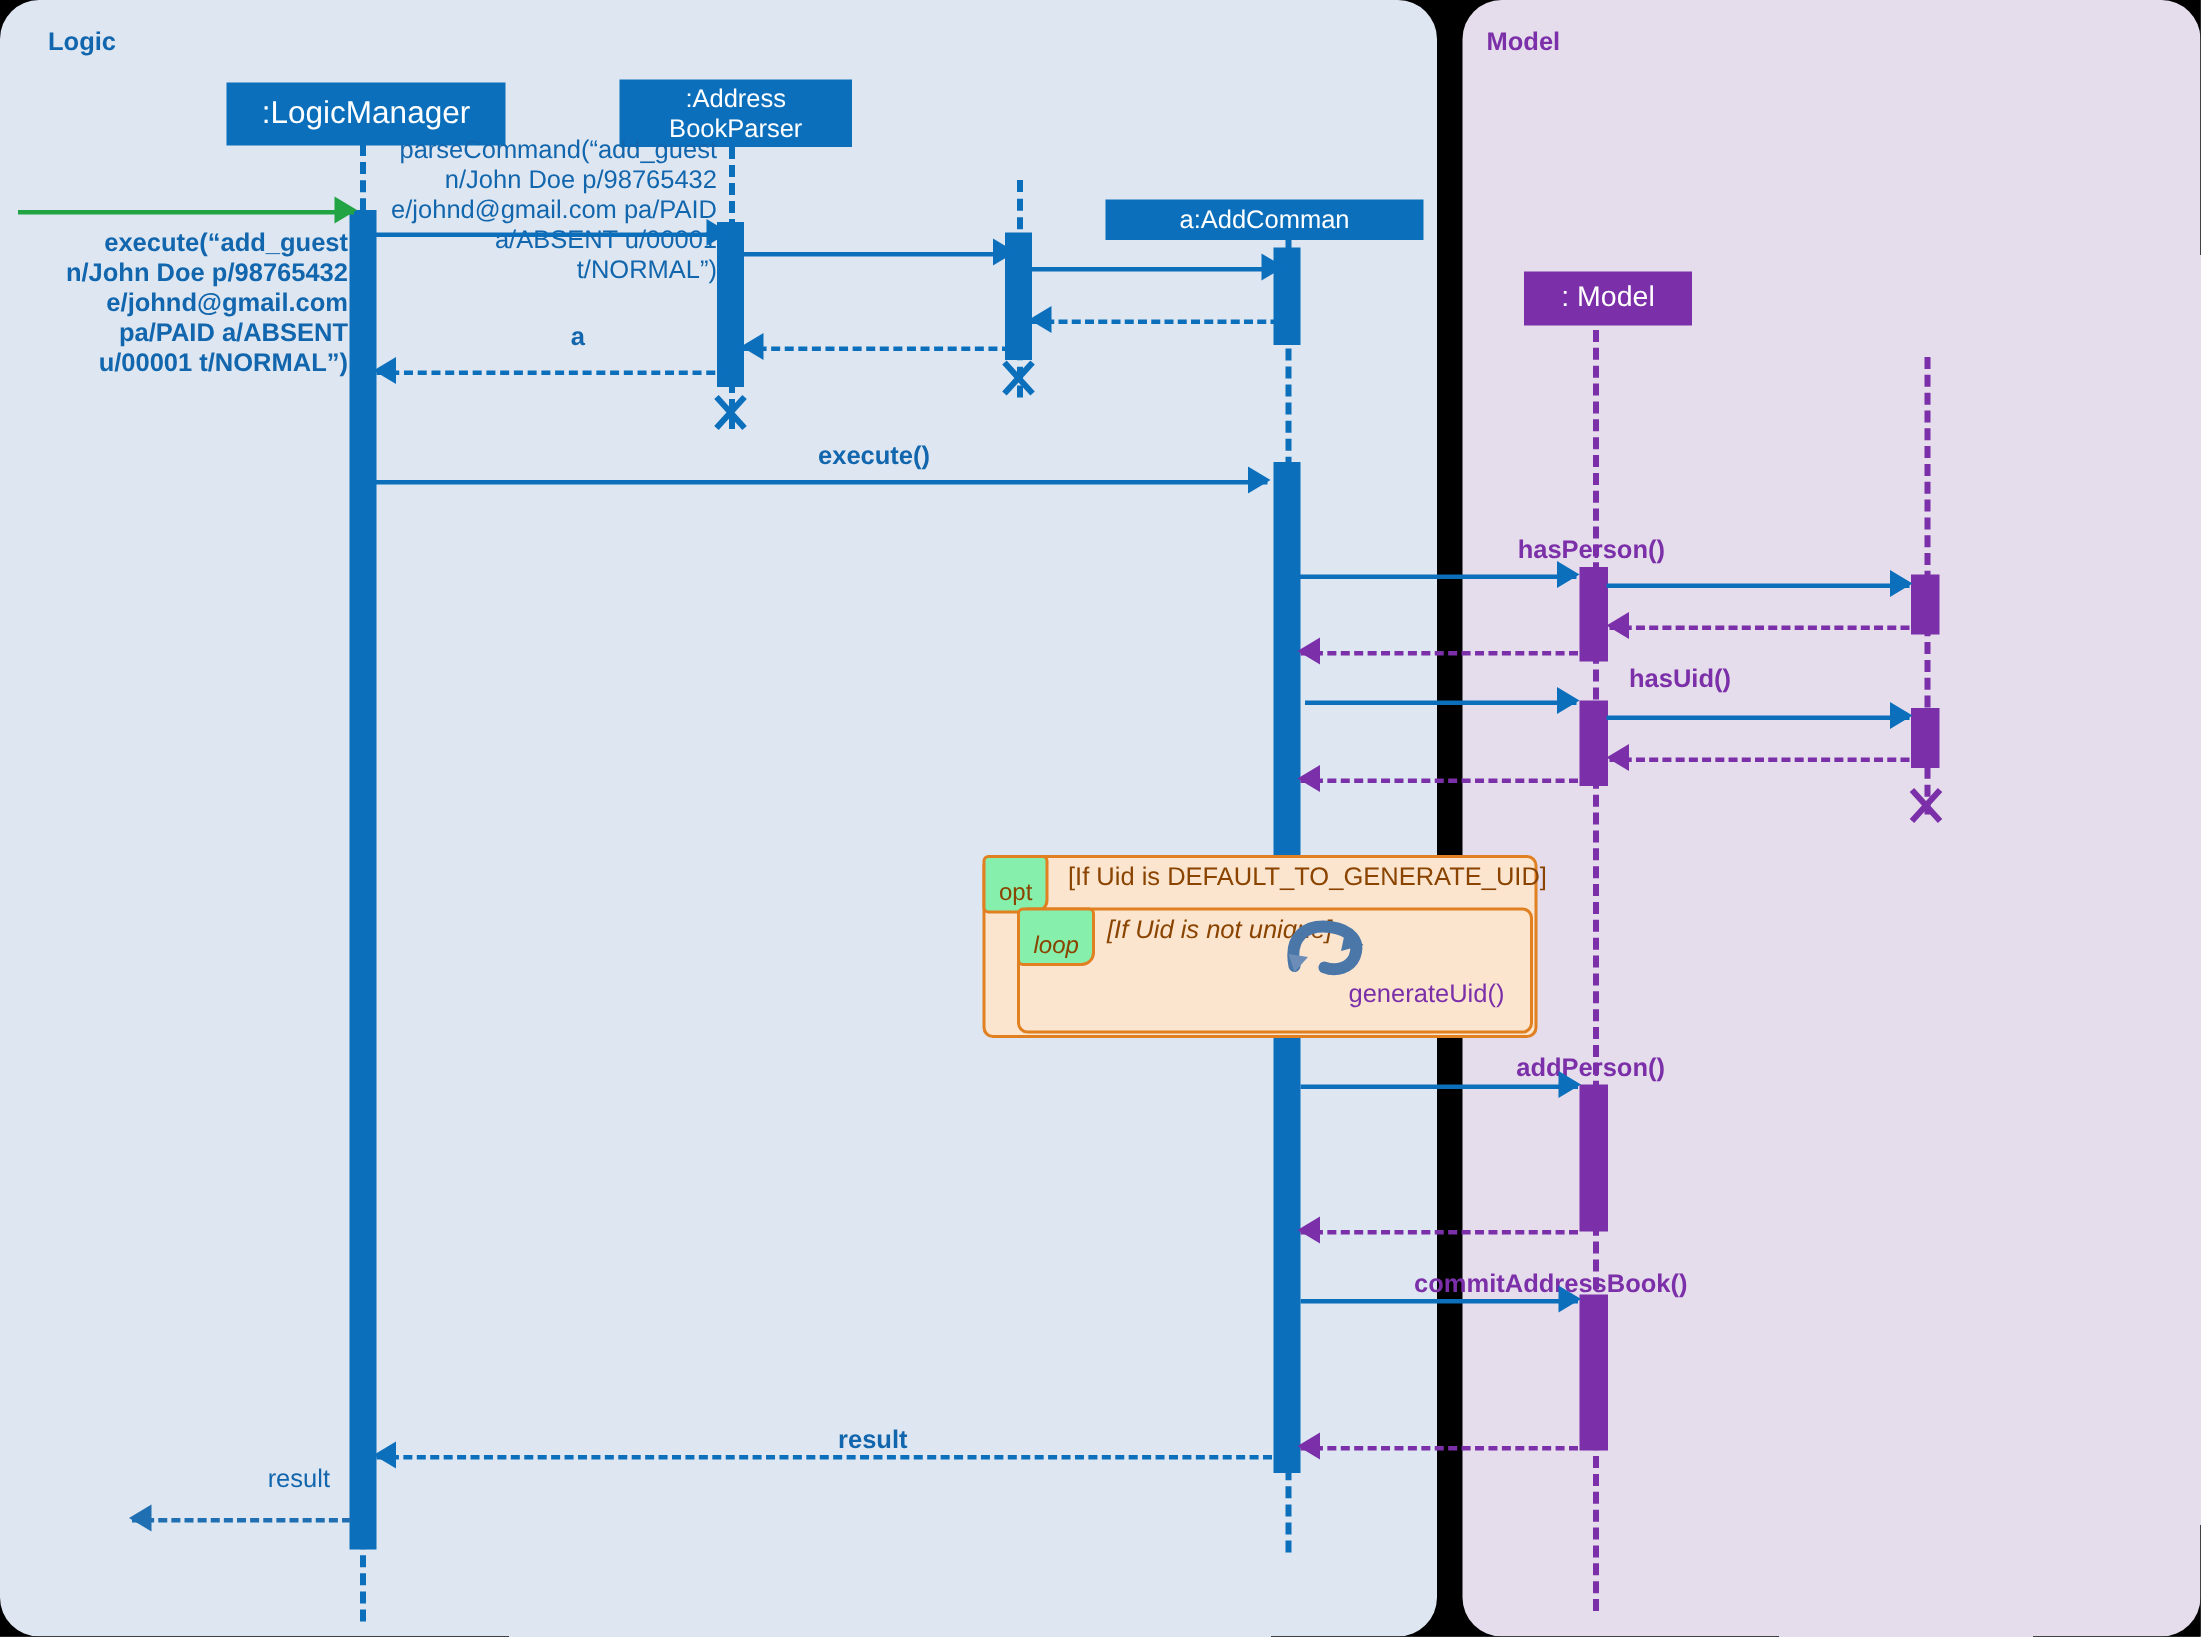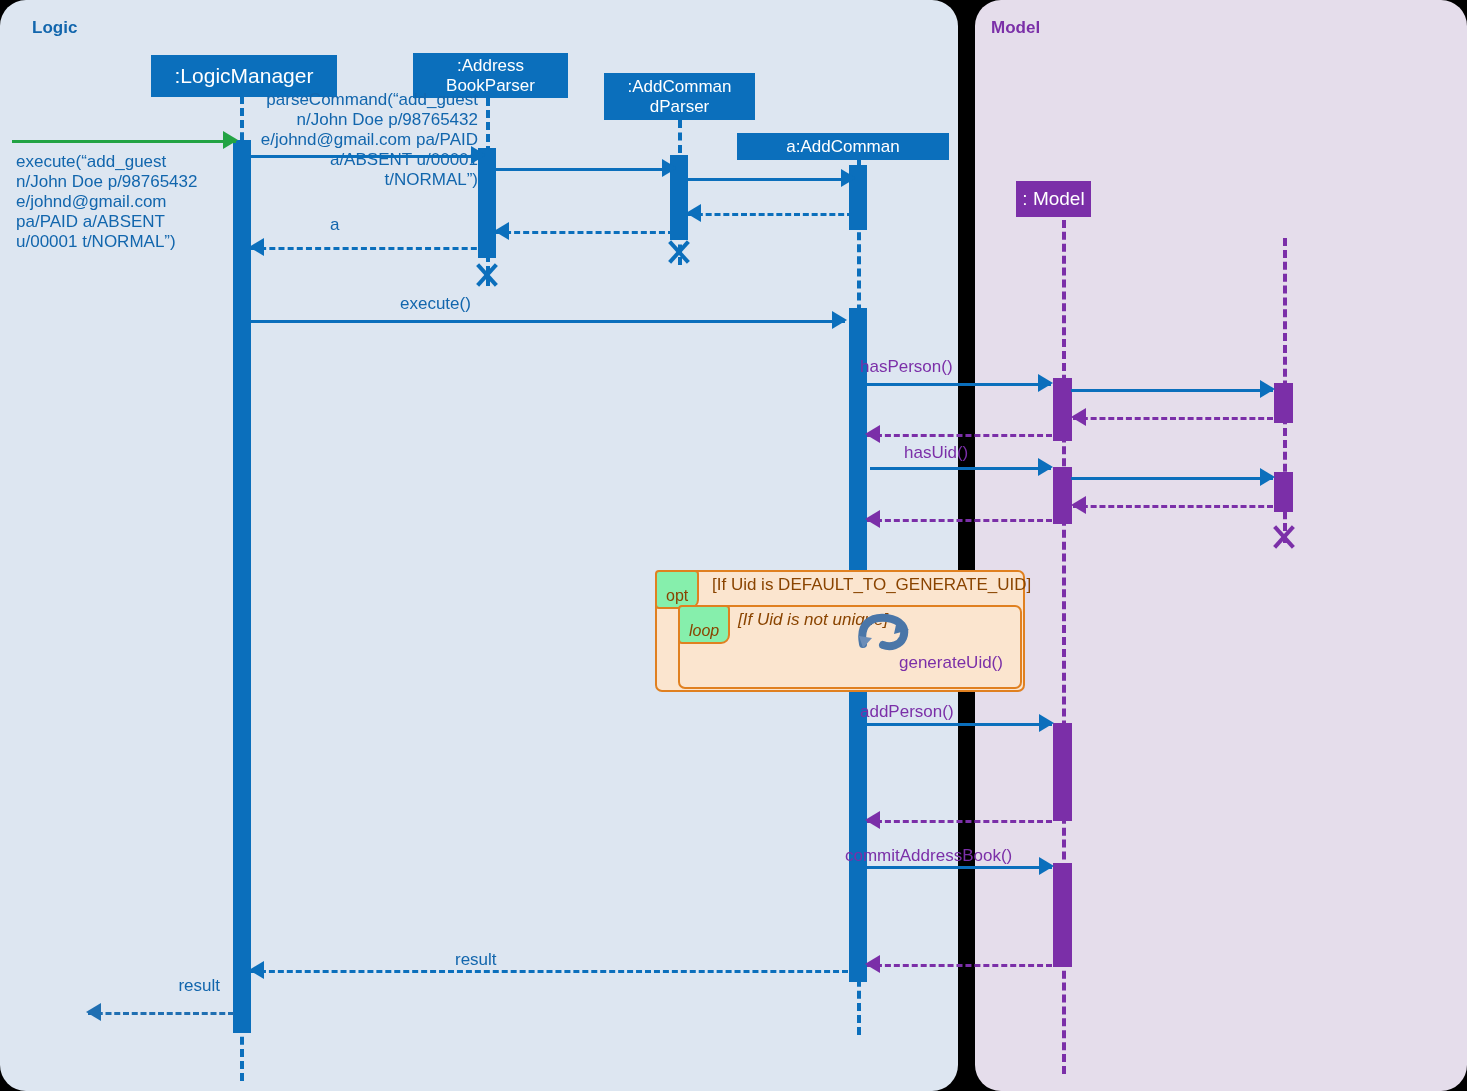--- a/index.html
+++ b/index.html
@@ -43,21 +43,21 @@
 
   
   .xmark{position:absolute;width:22px;height:24px;}
   .xmark i{position:absolute;left:9px;top:-2px;width:4px;height:28px;background:var(--c);display:block;}
   .xmark i:first-child{transform:rotate(42deg);}
   .xmark i:last-child{transform:rotate(-42deg);}
 
   
   .bigcall{position:absolute;font-size:17px;color:#1266ad;line-height:1.18;}
   .bigcall.ralign{text-align:right;}
-  .bigcall.calign{text-align:left;}
+  .bigcall.calign{text-align:right;font-weight:bold;}
 
   
   .frag{position:absolute;border:2px solid #e08020;background:#fbe5cf;border-radius:7px;box-sizing:border-box;}
   .frag .tag{position:absolute;left:-2px;top:-2px;background:#86efac;border:2px solid #e08020;
              border-radius:4px 4px 9px 4px;padding:15px 9px 2px 9px;font-size:16px;color:#8a4400;font-weight:normal;}
   .frag .cond{position:absolute;font-size:17px;color:#8a4400;white-space:pre;}
 
   
   .selfloop{position:absolute;}
 </style>
@@ -77,26 +77,24 @@
   <div class="lifeline ll-blue" style="left:678px;top:120px;height:145px;"></div>
   <div class="lifeline ll-blue" style="left:857px;top:160px;height:875px;"></div>
   <div class="lifeline ll-purple" style="left:1062px;top:208px;height:866px;"></div>
   <div class="lifeline ll-purple" style="left:1283px;top:238px;height:305px;"></div>
 
   <div class="pbox blue" style="left:151px;top:55px;width:186px;height:42px;">:LogicManager</div>
 
   <div class="pbox blue small" style="left:413px;top:53px;width:155px;height:45px;white-space:pre-line;">:Address
 BookParser</div>
 
-  <div class="pbox blue small" style="left:604px;top:73px;width:151px;height:47px;white-space:pre-line;">:AddComman
-dParser</div>
 
   <div class="pbox blue small" style="left:737px;top:133px;width:212px;height:27px;">a:AddComman</div>
 
-  <div class="pbox purple" style="left:1016px;top:181px;width:75px;height:36px;">: Model</div>
+  <div class="pbox purple" style="left:1016px;top:181px;width:112px;height:36px;">: Model</div>
 
 
   <div class="act blue" style="left:233px;top:140px;width:18px;height:893px;"></div>
   <div class="act blue" style="left:478px;top:148px;width:18px;height:110px;"></div>
   <div class="act blue" style="left:670px;top:155px;width:18px;height:85px;"></div>
   <div class="act blue" style="left:849px;top:165px;width:18px;height:65px;"></div>
   <div class="act blue" style="left:849px;top:308px;width:18px;height:674px;"></div>
 
   <div class="act purple" style="left:1053px;top:378px;width:19px;height:63px;"></div>
   <div class="act purple" style="left:1274px;top:383px;width:19px;height:40px;"></div>

